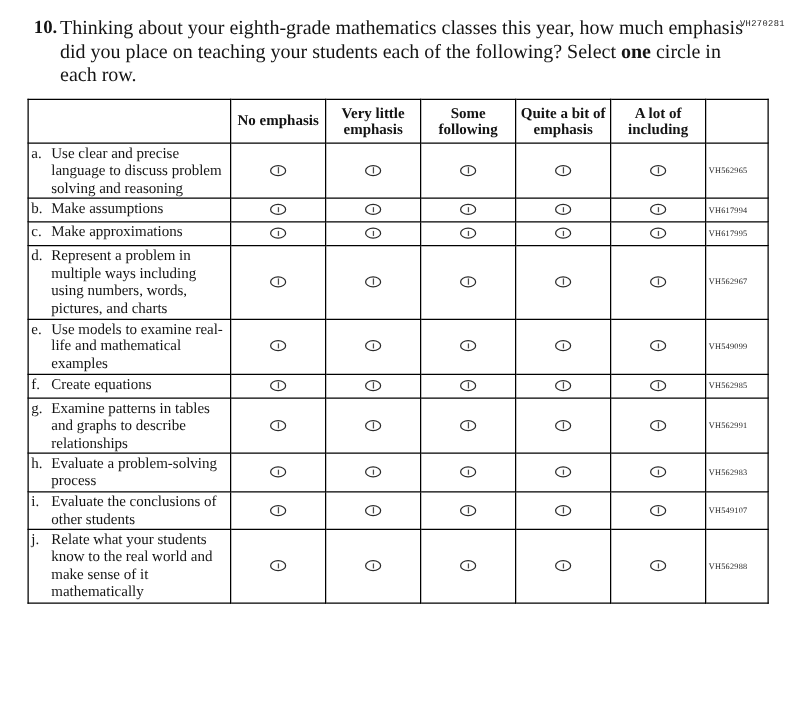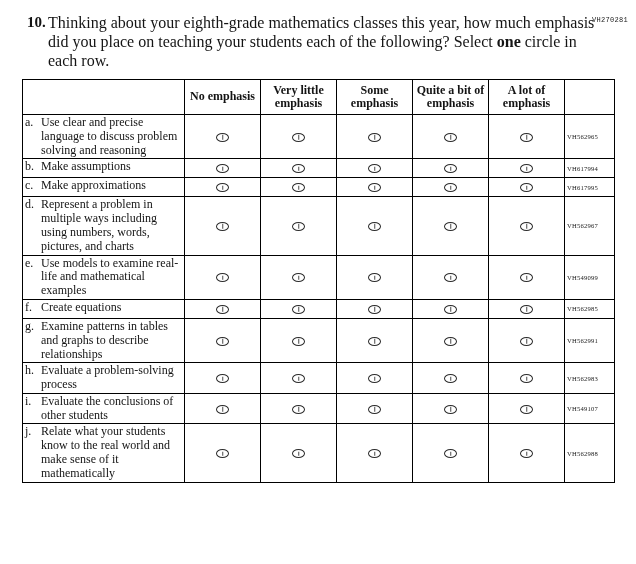--- a/index.html
+++ b/index.html
@@ -90,23 +90,23 @@
         <col style="width:76px">
         <col style="width:76px">
       <col style="width:50px">
     </colgroup>
 
     <tbody>
         <tr>
       <th></th>
       <th>No emphasis</th>
       <th>Very little emphasis</th>
-      <th>Some emphasis</th>
+      <th>Some following</th>
       <th>Quite a bit of emphasis</th>
-      <th>A lot of emphasis</th>
+      <th>A lot of including</th>
       <th></th>
     </tr>
 
     <tr>
       <td class="label-cell">
             <div class="label-flex">
               <span class="letter">a.</span>
               <span class="rtext">Use clear and precise language to discuss problem solving and reasoning</span>
             </div>
           </td>

